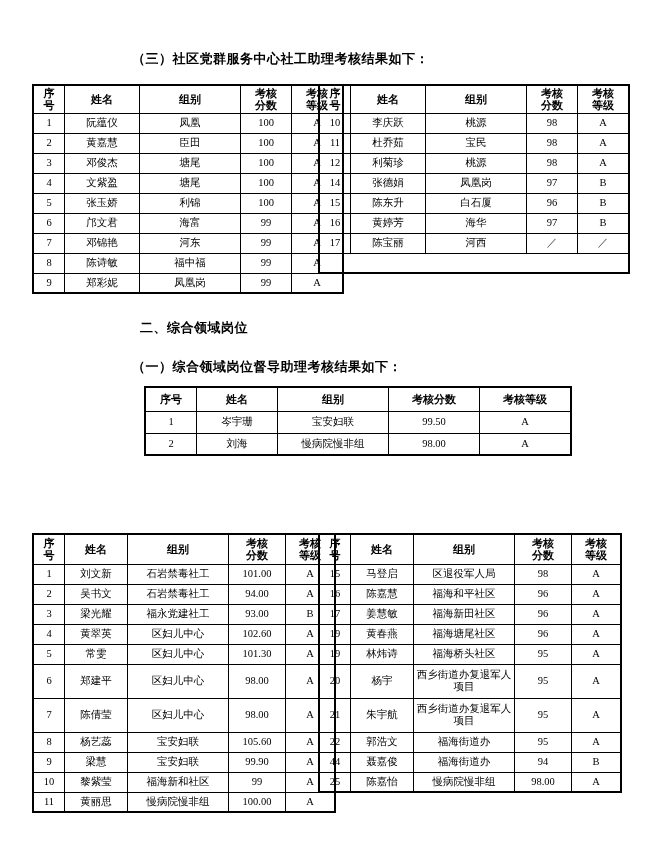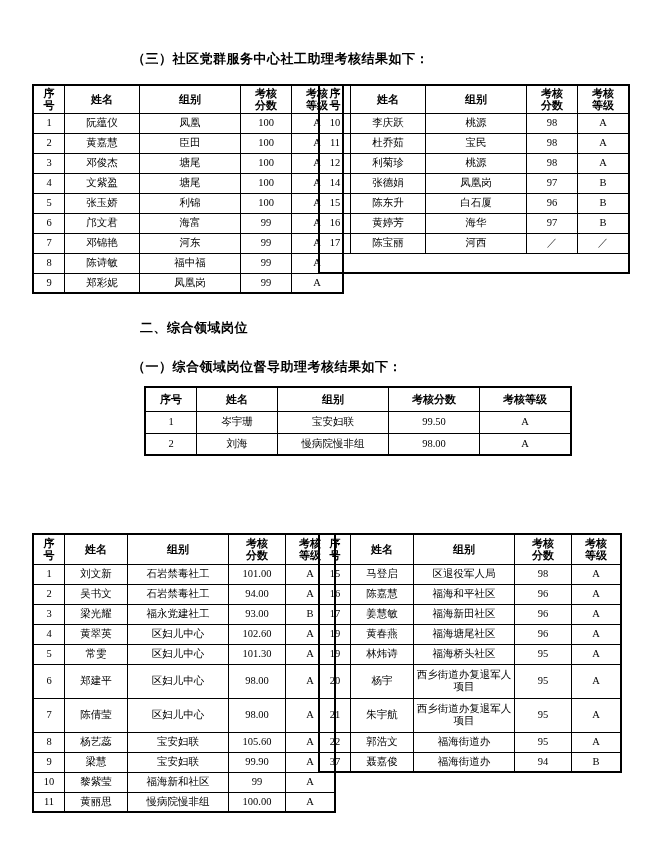--- a/index.html
+++ b/index.html
@@ -476,23 +476,30 @@
             <td class="c4">A</td>
           </tr>
         <tr>
             <td class="c0">22</td>
             <td class="c1">郭浩文</td>
             <td class="c2">福海街道办</td>
             <td class="c3">95</td>
             <td class="c4">A</td>
           </tr>
         <tr>
-            <td class="c0">37</td>
+            <td class="c0">44</td>
             <td class="c1">聂嘉俊</td>
             <td class="c2">福海街道办</td>
             <td class="c3">94</td>
             <td class="c4">B</td>
           </tr>
+        <tr>
+            <td class="c0">25</td>
+            <td class="c1">陈嘉怡</td>
+            <td class="c2">慢病院慢非组</td>
+            <td class="c3 small-num">98.00</td>
+            <td class="c4">A</td>
+          </tr>
       </tbody>
     </table>
   </div>
 
 </div>
 
 </body></html>

